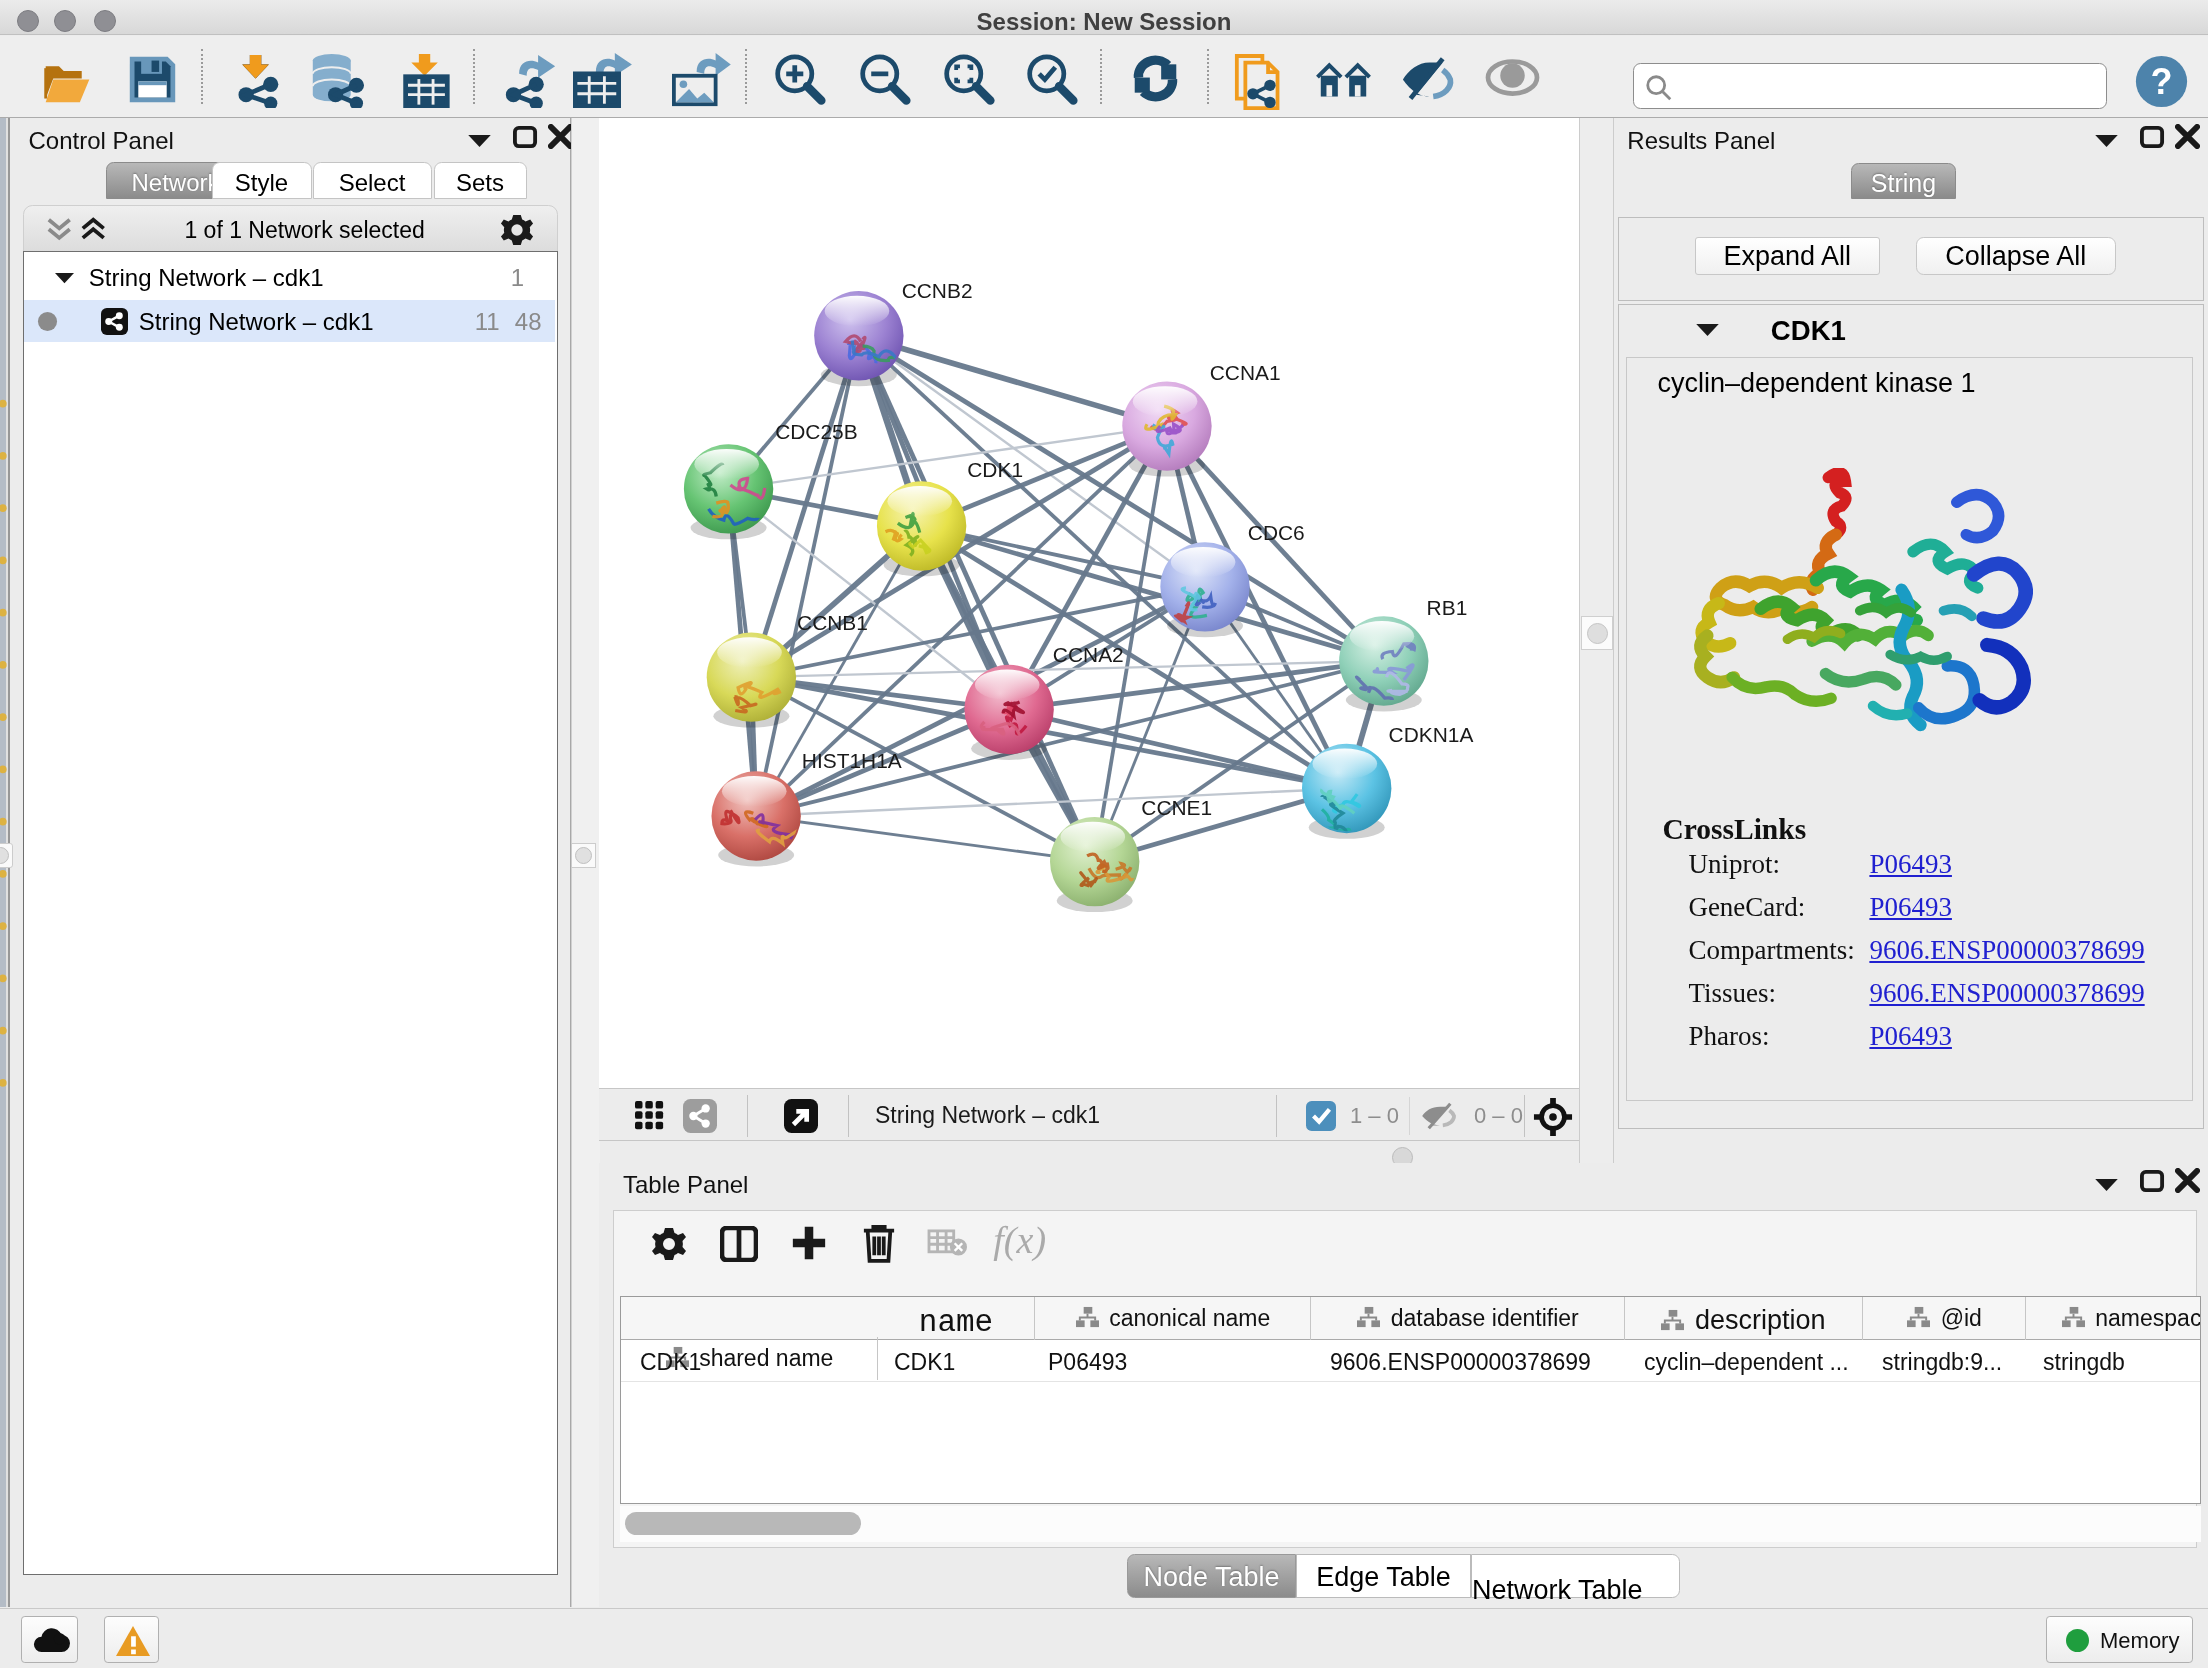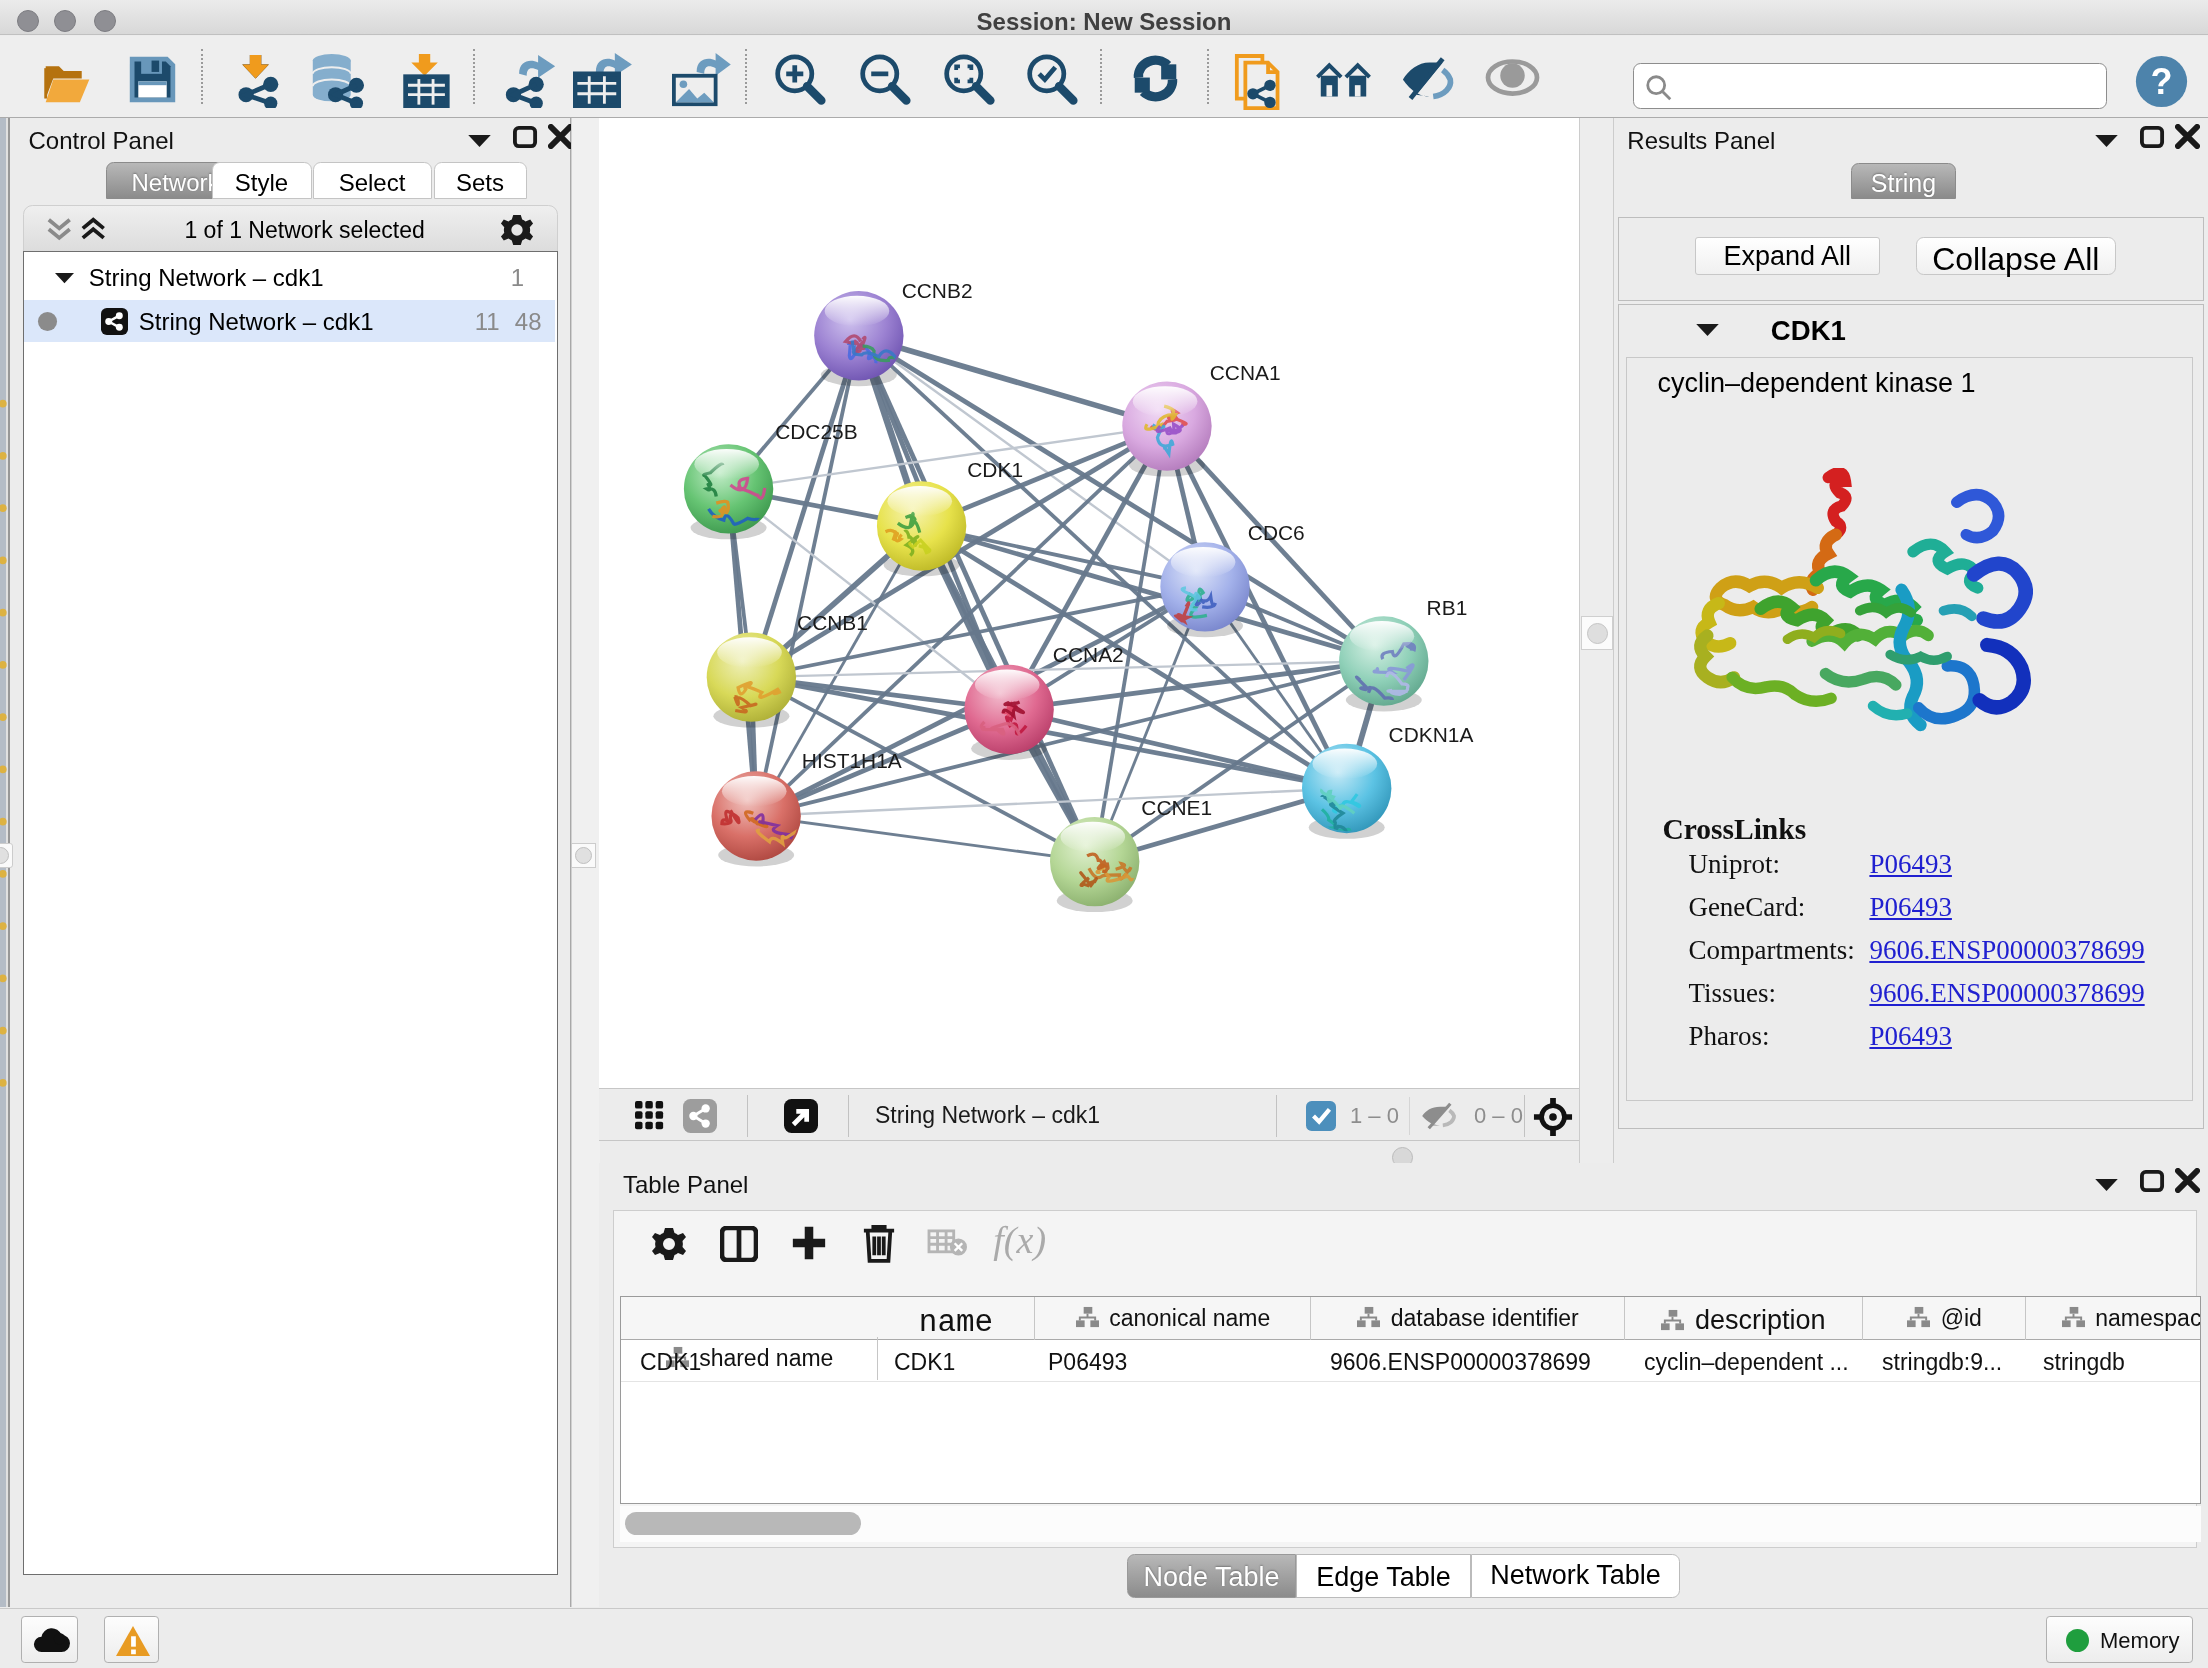--- a/index.html
+++ b/index.html
@@ -615,21 +615,21 @@
     </svg>
  <svg class="abs" style="left:525px; top:6.7px;" width="27" height="25" viewBox="0 0 28 26">
       <rect x="3" y="3" width="21" height="19" rx="4" fill="none" stroke="#1a1a1a" stroke-width="4"></rect>
     </svg>
  <svg class="abs" style="left:561px; top:5.7px;" width="25" height="25" viewBox="0 0 26 26">
       <path d="M3 3 L23 23 M23 3 L3 23" stroke="#1a1a1a" stroke-width="6" stroke-linecap="round"></path>
     </svg>
  <div class="abs" style="left:237px; top:45px; width:105px; height:36px; background:linear-gradient(#b8b8b8,#8b8b8b); border:1px solid #8b8b8b; border-radius:7.6px 7.6px 0 0; color:#fff; font-size:25px; text-align:center; padding-top:4.8px; text-shadow:0 -1px 1.9px rgba(0,0,0,.3);">String</div>
  <div class="abs" style="left:3.8px; top:99px; width:586px; height:84px; background:#ececec; border:1.9px solid #bdbdbd;">
   <div class="abs" style="left:76px; top:19px; width:185px; height:38px; background:linear-gradient(#ffffff,#f0f0f0); border:1.9px solid #c7c7c7; border-radius:3px; font-size:27px; text-align:center; padding-top:2.9px;">Expand All</div>
-  <div class="abs" style="left:297px; top:19px; width:200px; height:38px; background:linear-gradient(#ffffff,#f0f0f0); border:1.9px solid #c7c7c7; border-radius:7.6px; font-size:32px; text-align:center; padding-top:2.9px;">Collapse All</div>
+  <div class="abs" style="left:297px; top:19px; width:200px; height:38px; background:linear-gradient(#ffffff,#f0f0f0); border:1.9px solid #c7c7c7; border-radius:7.6px; font-size:27px; text-align:center; padding-top:2.9px;">Collapse All</div>
  </div>
  <div class="abs" style="left:3.8px; top:186px; width:586px; height:825px; background:#ececec; border:1.9px solid #bdbdbd;">
   <svg class="abs" style="left:76px; top:17px;" width="25" height="15" viewBox="0 0 26 16">
         <path d="M1 2 L25 2 L13 15 Z" fill="#1a1a1a"></path>
       </svg>
   <div class="abs" style="left:152px; top:9.5px; font-size:27.6px; font-weight:bold;">CDK1</div>
   <div class="abs" style="left:7.6px; top:52px; width:567px; height:744px; background:#ececec; border:1.9px solid #c8c8c8;">
    <div class="abs" style="left:30px; top:9.5px; font-size:27px;">cyclin–dependent kinase 1</div>
    <svg class="abs" style="left:46px; top:110px;" width="360" height="295" viewBox="0 0 378 310">
     <g fill="none" stroke-linecap="round">
@@ -768,21 +768,21 @@
         <div class="abs" style="left:1023px; top:6.7px; font-size:23px; color:#111; white-space:nowrap;">cyclin–dependent ...</div>
         <div class="abs" style="left:1261px; top:6.7px; font-size:23px; color:#111; white-space:nowrap;">stringdb:9...</div>
         <div class="abs" style="left:1422px; top:6.7px; font-size:23px; color:#111; white-space:nowrap;">stringdb</div>
       </div>
  </div>
  <div class="abs" style="left:21px; top:343px; width:1581px; height:36px; background:#fcfcfc;">
   <div class="abs" style="left:4.8px; top:5.7px; width:236px; height:23px; background:#b8b8b8; border-radius:11.4px;"></div>
  </div>
  <div class="abs" style="left:528px; top:391px; width:169px; height:44px; background:linear-gradient(#b8b8b8,#8b8b8b); border:1px solid #999; border-radius:7.6px 0 0 7.6px; color:#fff; font-size:27px; text-align:center; padding-top:6.7px; text-shadow:0 -1px 1.9px rgba(0,0,0,.3);">Node Table</div>
  <div class="abs" style="left:697px; top:391px; width:175px; height:44px; background:#fff; border:1px solid #bbb; font-size:27px; text-align:center; padding-top:6.7px;">Edge Table</div>
- <div class="abs" style="left:872px; top:391px; width:209px; height:44px; background:#fff; border:1px solid #bbb; border-radius:0 7.6px 7.6px 0; font-size:27px; text-align:center; padding-top:5px;">Network Table</div>
+ <div class="abs" style="left:872px; top:391px; width:209px; height:44px; background:#fff; border:1px solid #bbb; border-radius:0 7.6px 7.6px 0; font-size:27px; text-align:left; padding-top:20px;">Network Table</div>
 </div>
 
 <div class="abs" id="statusbar"></div>
 <div class="abs sbtn" style="left:21px; top:1616px; width:57px; height:47px;">
  <svg style="position:absolute; left:9.5px; top:9.5px;" width="38" height="27" viewBox="0 0 40 28">
       <path d="M10 26 A8 8 0 0 1 10 10 A11 11 0 0 1 31 8 A7.5 7.5 0 0 1 31 26 Z" fill="#111"></path>
       <circle cx="29" cy="12" r="6" fill="#111"></circle>
     </svg>
 </div>
 <div class="abs sbtn" style="left:104px; top:1616px; width:55px; height:47px;">

